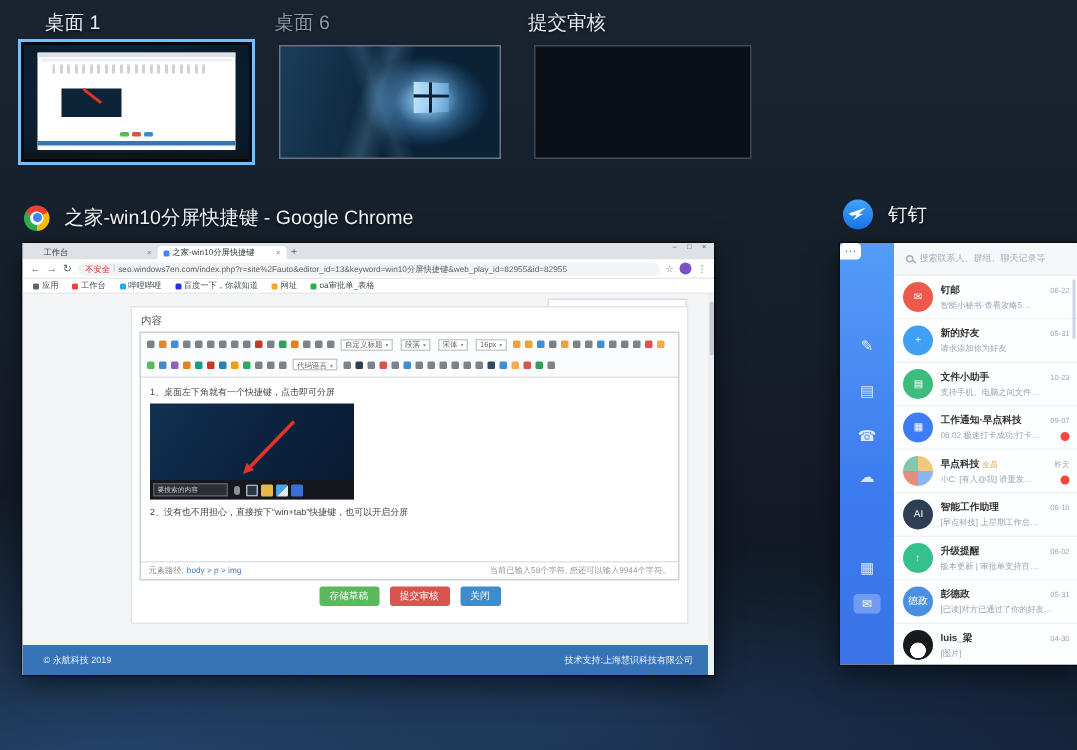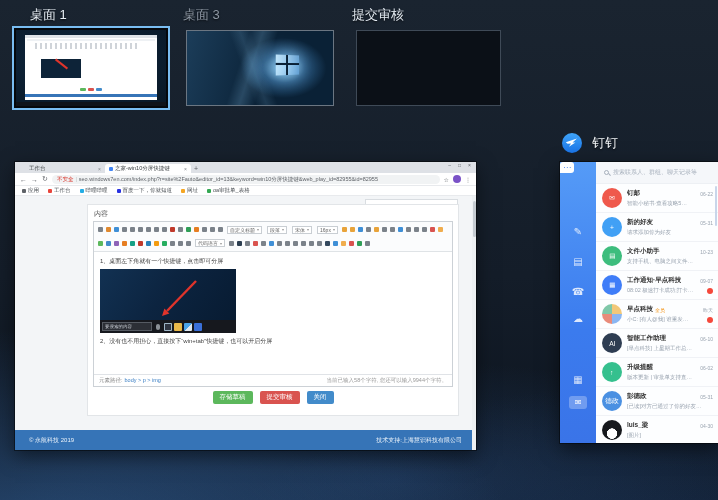--- a/index.html
+++ b/index.html
@@ -123,21 +123,21 @@
 .row2{display:flex;align-items:center;margin-top:2px}
 .pv{font-size:5.5px;color:#9aa4b0;white-space:nowrap;overflow:hidden;text-overflow:ellipsis;flex:1}
 .bdg{flex:none;width:6px;height:6px;border-radius:50%;background:#f5483b;margin-left:2px}
 </style>
 </head>
 <body>
 
 <div class="screen">
 
   <span class="d-label" style="left:30px">桌面 1</span>
-  <span class="d-label dim" style="left:183px">桌面 3</span>
+  <span class="d-label dim" style="left:183px">桌面 6</span>
   <span class="d-label" style="left:352px">提交审核</span>
 
   <div class="thumb t1">
     <div class="t1-in">
       <div class="d1win">
         <div class="d1top"></div>
         <div class="d1addr"></div>
         <div class="d1tools"></div>
         <div class="d1shot"></div>
         <div class="d1btns">
@@ -150,20 +150,24 @@
       <div class="d1task"></div>
     </div>
   </div>
 
   <div class="thumb t2">
     <div class="logo"></div>
   </div>
 
   <div class="thumb t3"></div>
 
+  <div class="wtitle ct">
+    <span class="chrome-logo"></span>
+    <span>之家-win10分屏快捷键 - Google Chrome</span>
+  </div>
 
   <div class="cprev">
     <div class="ctabs">
       <span class="ctab">
         <i class="fav" style="#e8453c"></i>
         <span>工作台</span>
         <span class="x">×</span>
       </span>
       <span class="ctab active">
         <i class="fav" style="background:#4285f4"></i>

